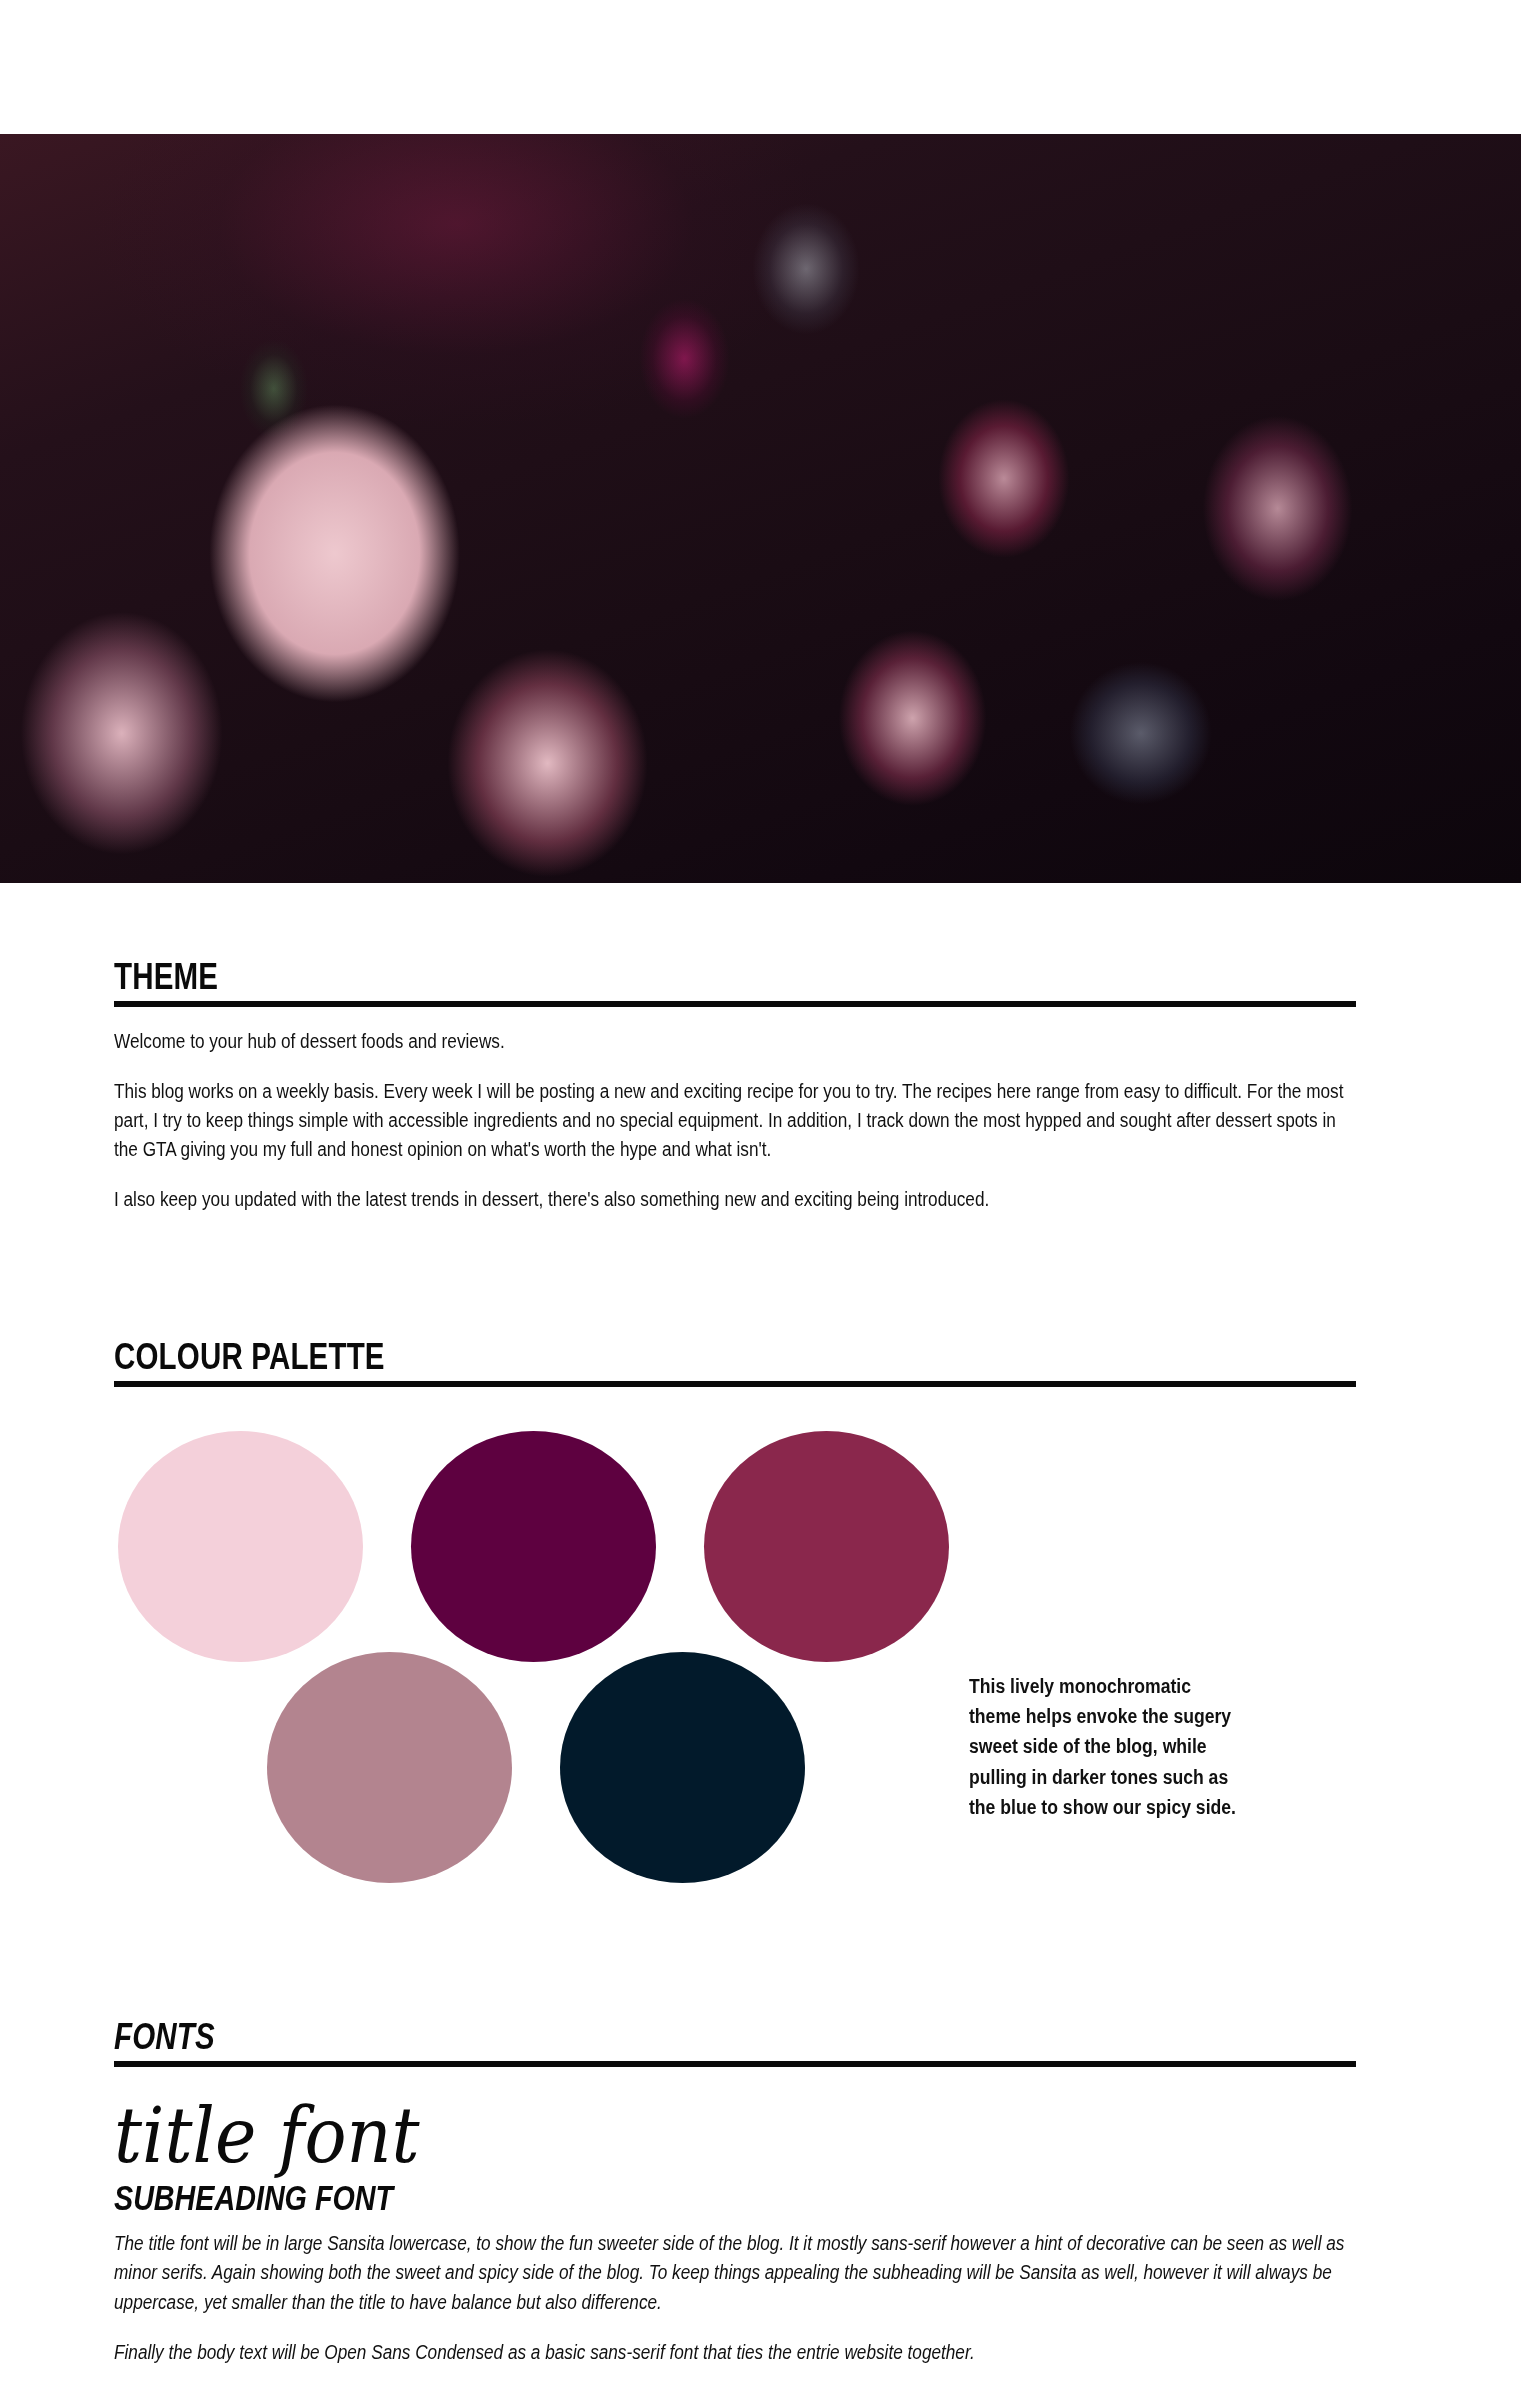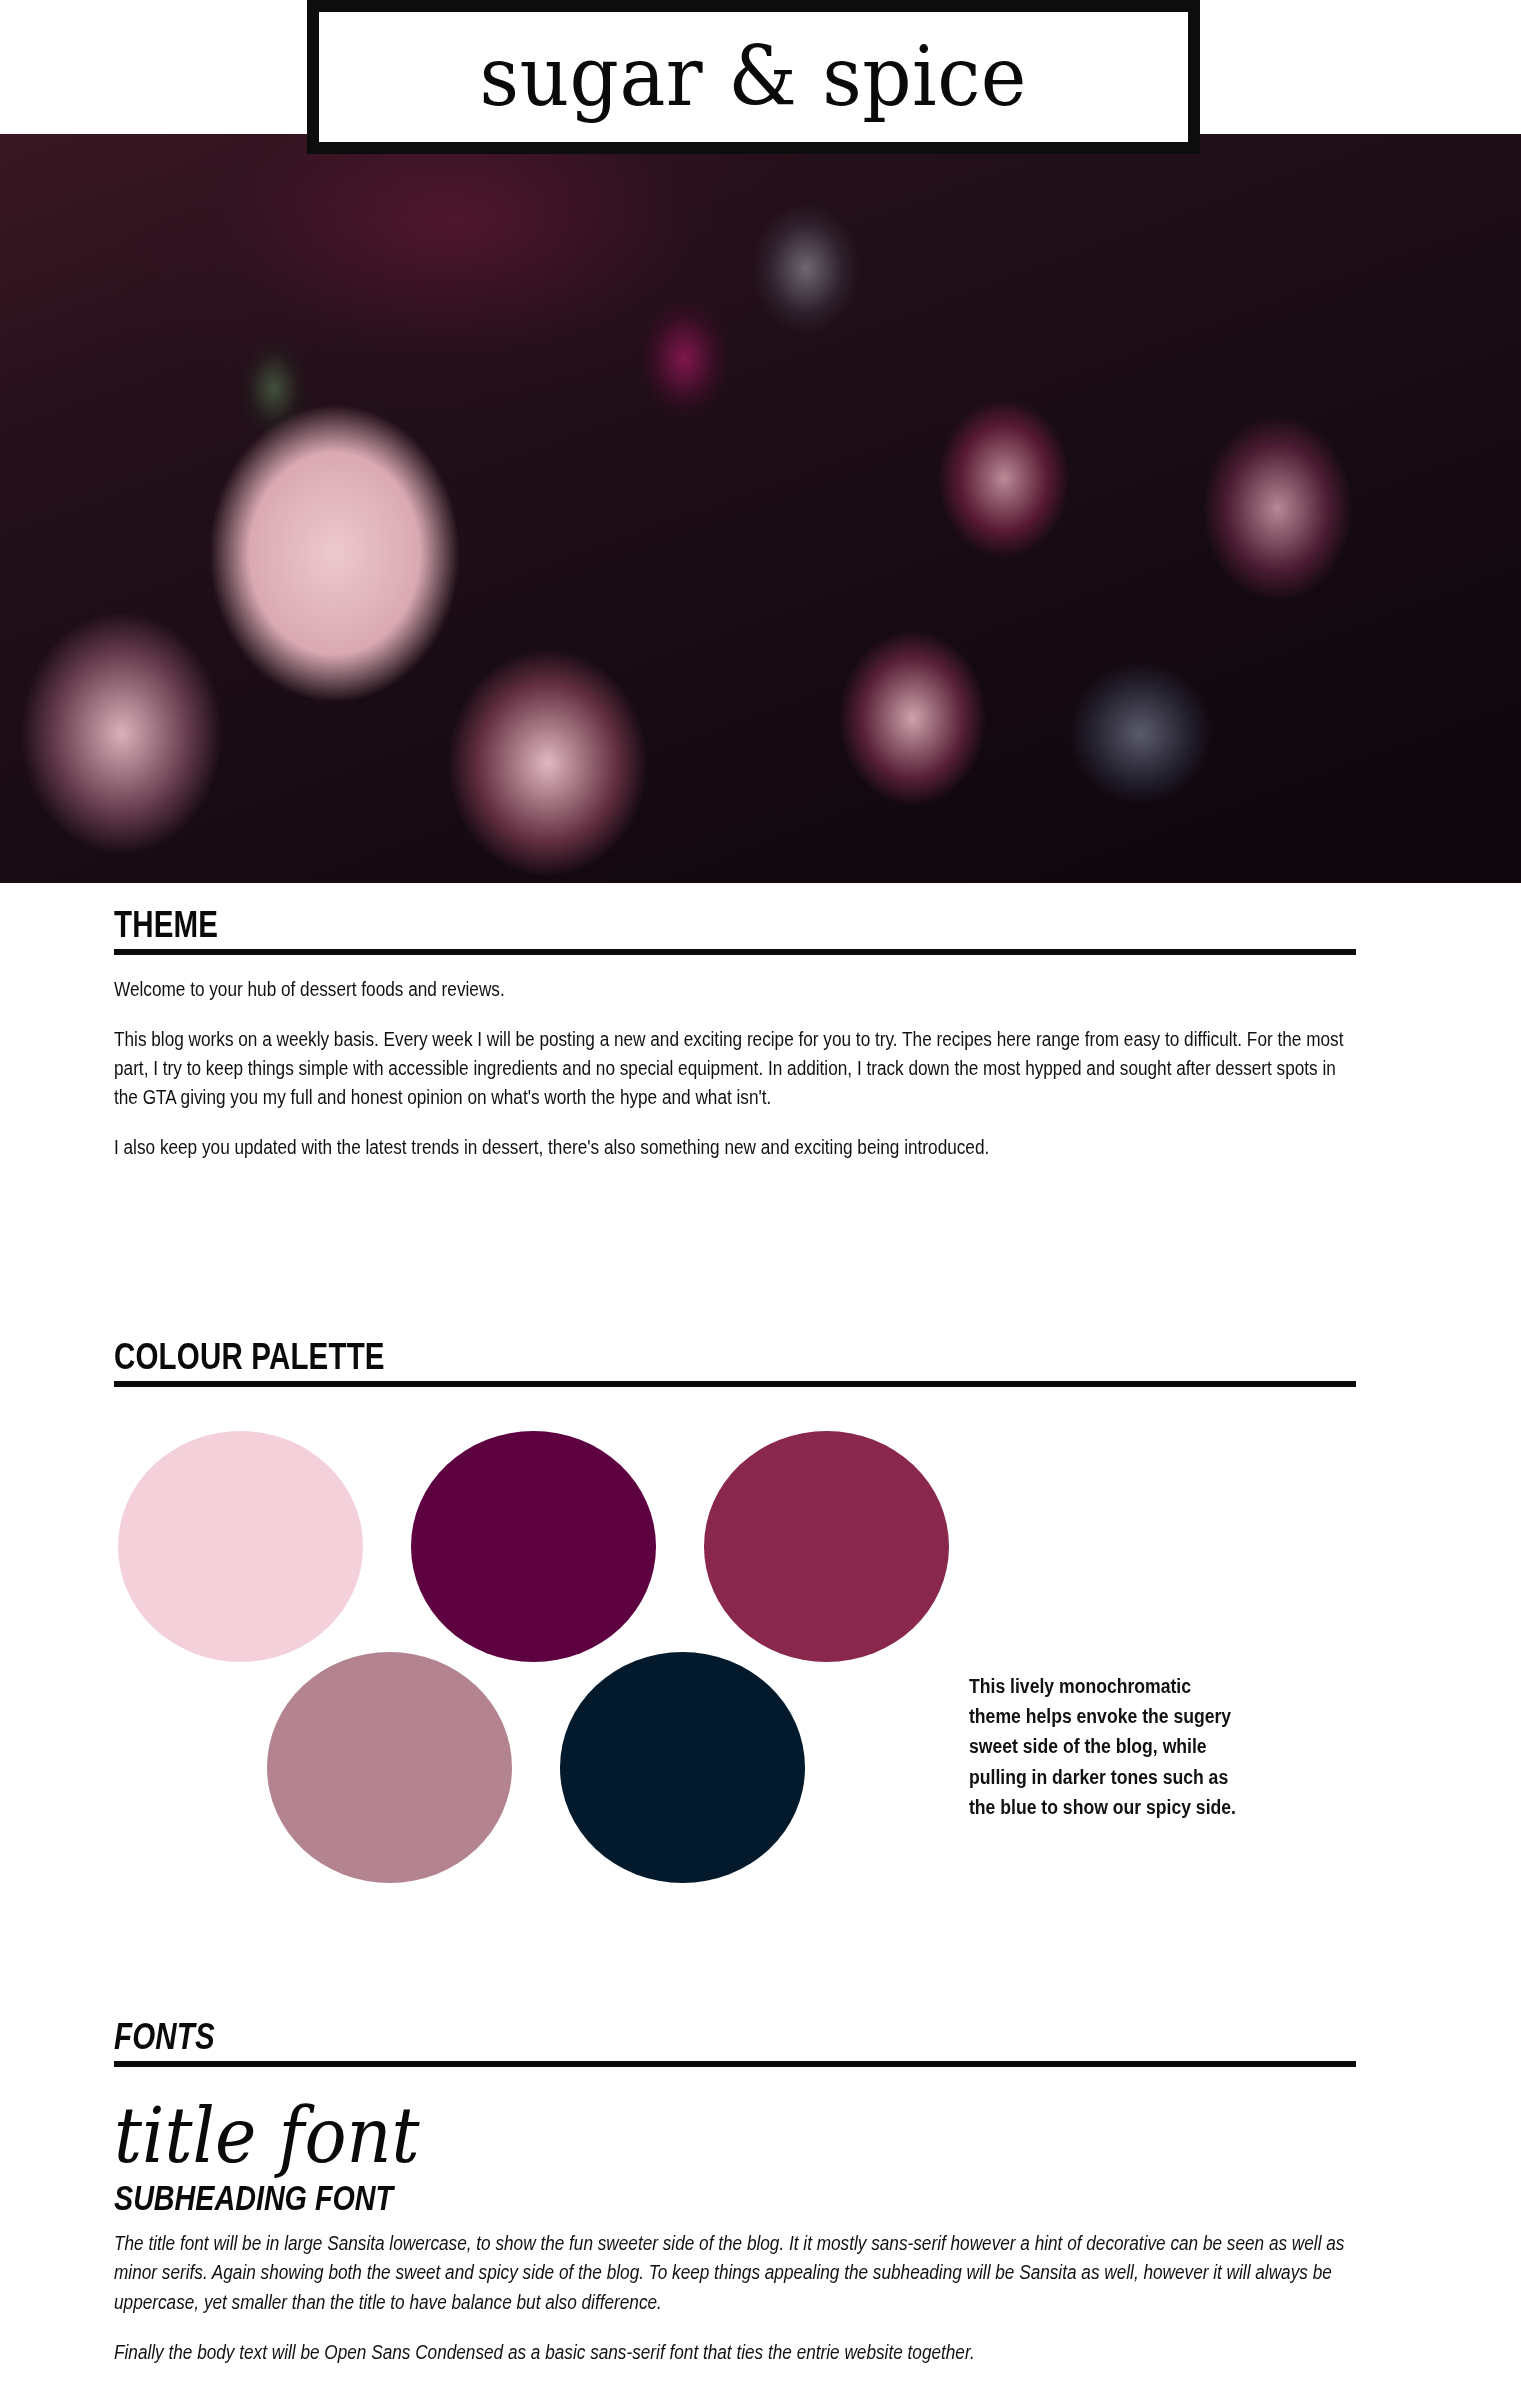--- a/index.html
+++ b/index.html
@@ -96,21 +96,21 @@
     line-height: 1.46;
     color: #111111;
     transform: scaleX(0.86);
     transform-origin: left top;
     width: 116%;
   }
   .body-text p { margin: 0 0 21px 0; }
   .body-text p:last-child { margin-bottom: 0; }
 
   
-  #theme-section { position: absolute; left: 114px; top: 908px; width: 1242px; }
+  #theme-section { position: absolute; left: 114px; top: 960px; width: 1242px; }
   #theme-section .sec-body { margin-top: 20px; }
 
   
   #palette-section { position: absolute; left: 114px; top: 1340px; width: 1242px; }
   .swatches { position: relative; height: 495px; margin-top: 44px; font-weight: bold; }
   .swatch {
     position: absolute;
     border-radius: 50%;
   }
   .sw0 { left: 3.8px;    top: 0px;   width: 245px; height: 231px; }
@@ -154,23 +154,20 @@
   }
   #fonts-section .sec-body { margin-top: 12.5px; }
 </style>
 </head>
 <body>
 
 <div class="page">
 
   <div class="hero">
     <div class="hero-photo"></div>
-    <div class="logo-box">
-      <div class="logo-text">sugar &amp; spice</div>
-    </div>
   </div>
 
   <div class="section" id="theme-section">
     <div class="sec-head">THEME</div>
     <div class="rule"></div>
     <div class="sec-body body-text">
       <p>Welcome to your hub of dessert foods and reviews.</p>
       <p>This blog works on a weekly basis. Every week I will be posting a new and exciting recipe for you to try. The recipes here range from easy to difficult. For the most part, I try to keep things simple with accessible ingredients and no special equipment. In addition, I track down the most hypped and sought after dessert spots in the GTA giving you my full and honest opinion on what's worth the hype and what isn't.</p>
       <p>I also keep you updated with the latest trends in dessert, there's also something new and exciting being introduced.</p>
     </div>

